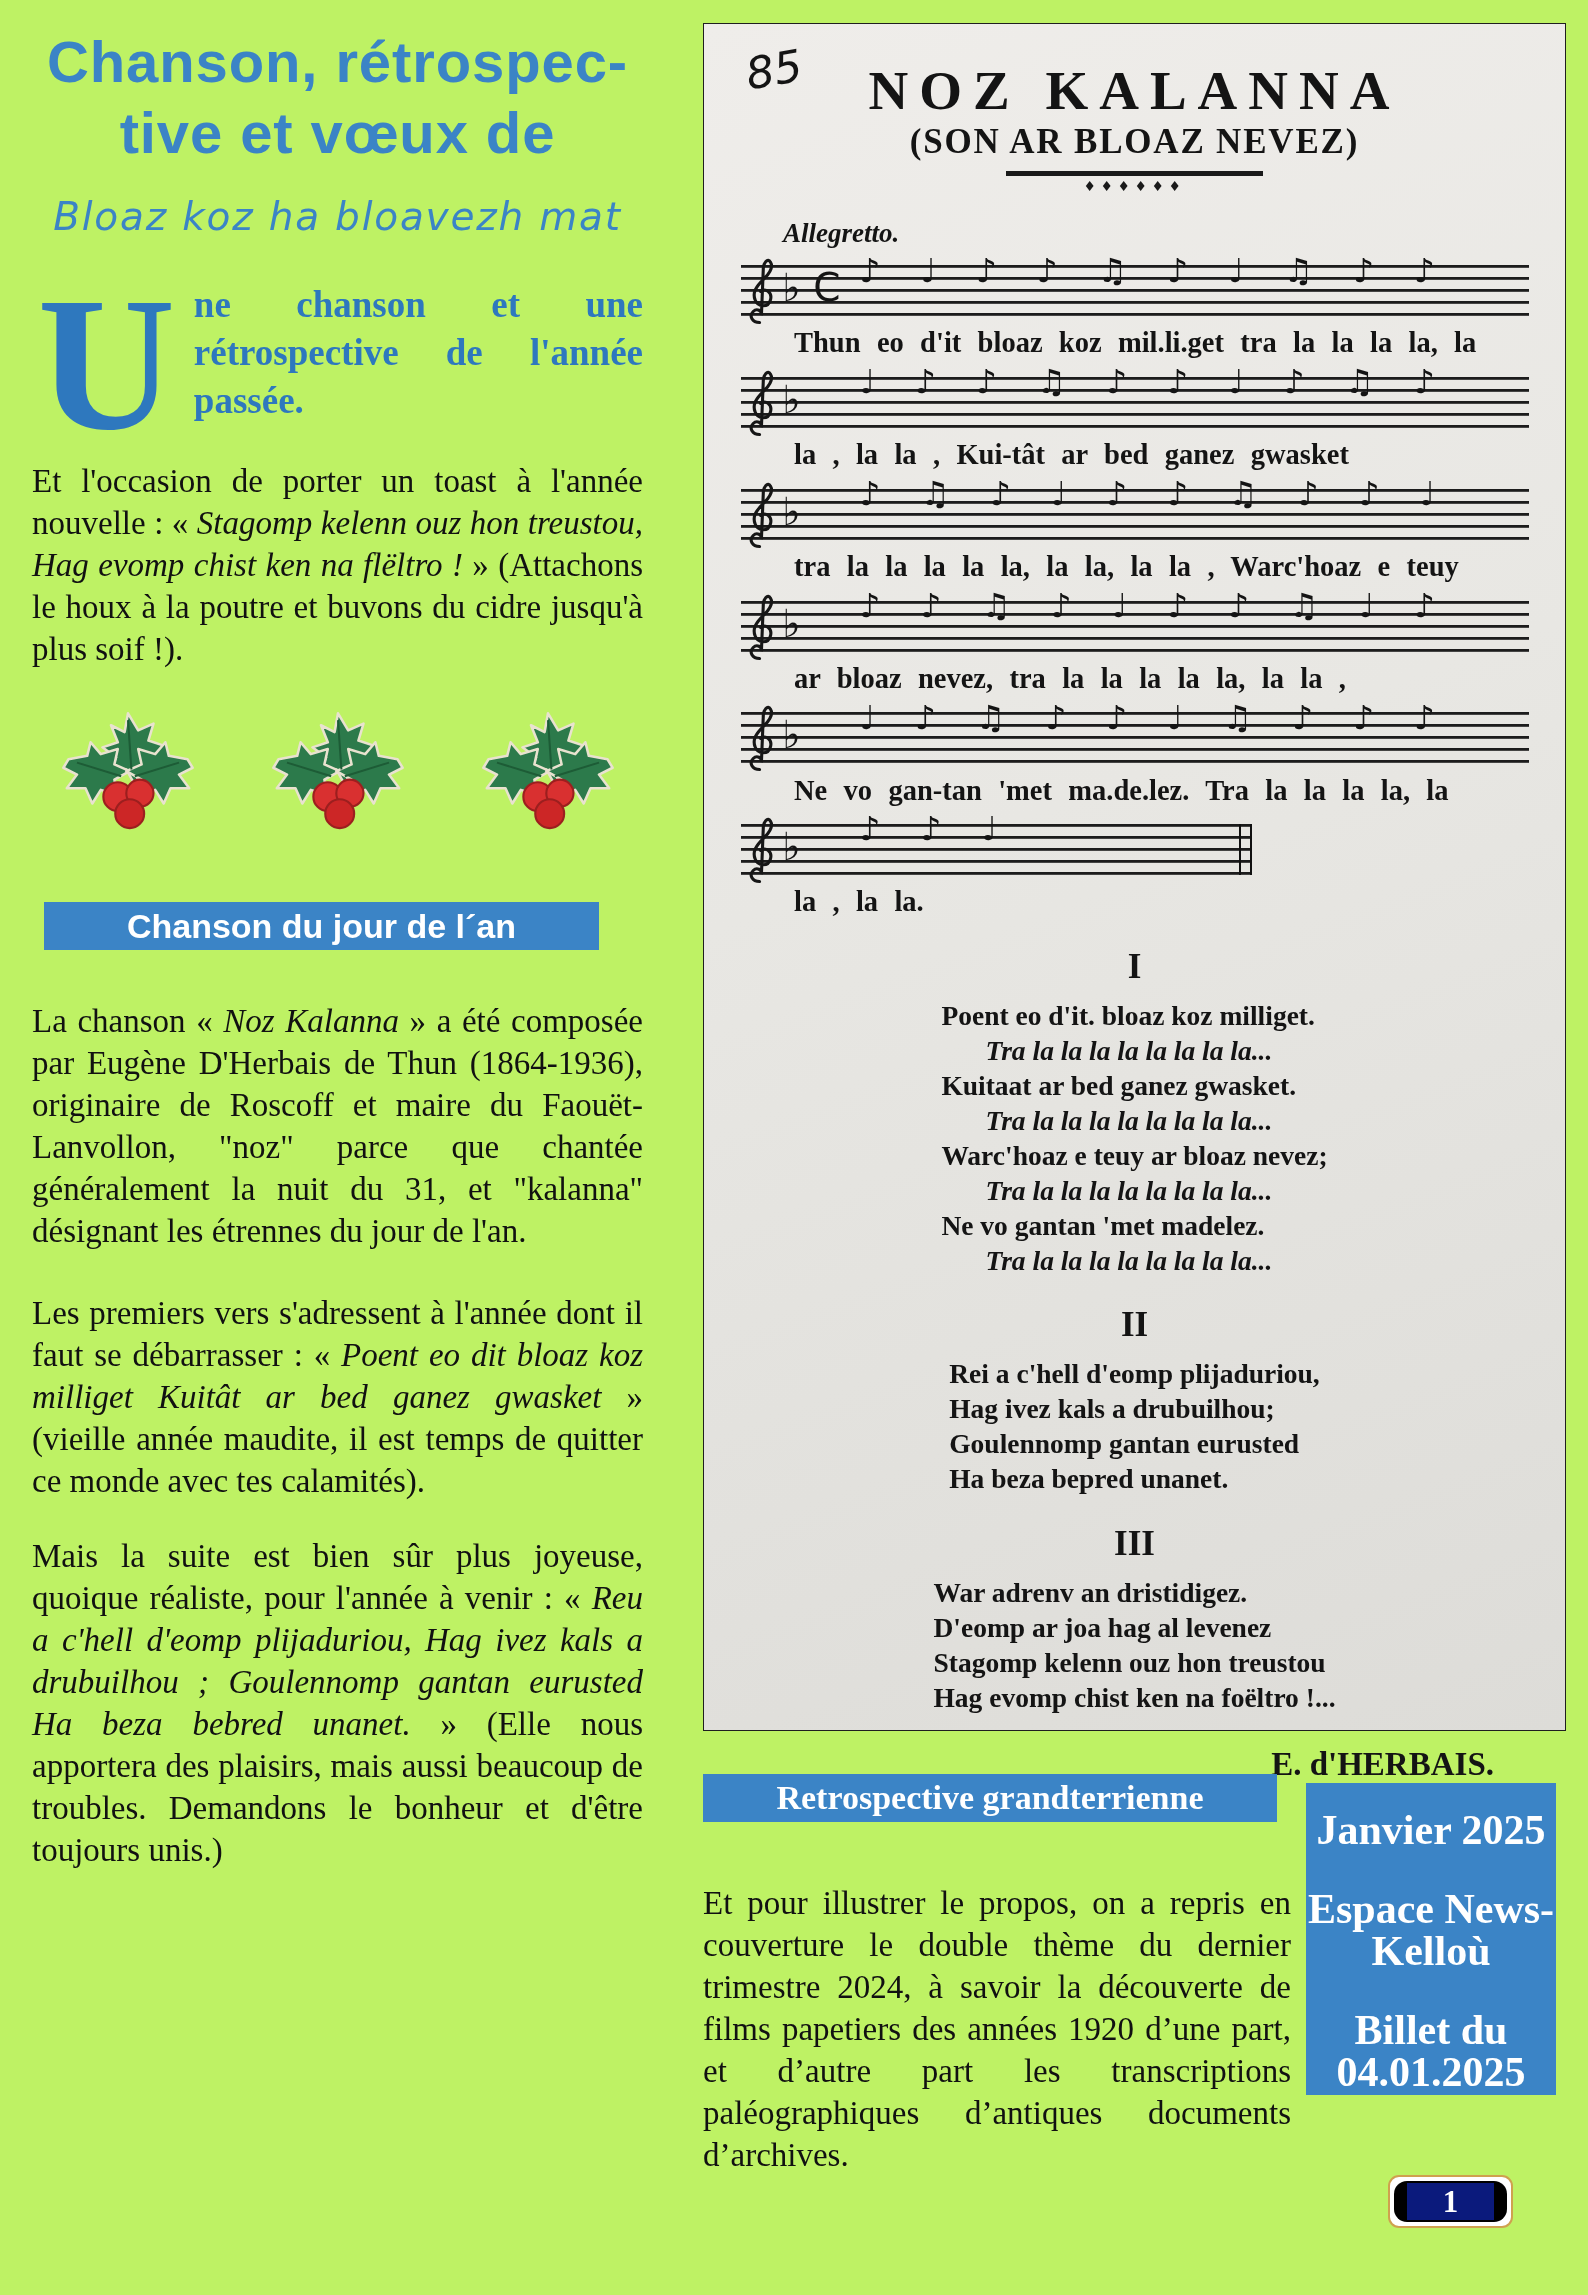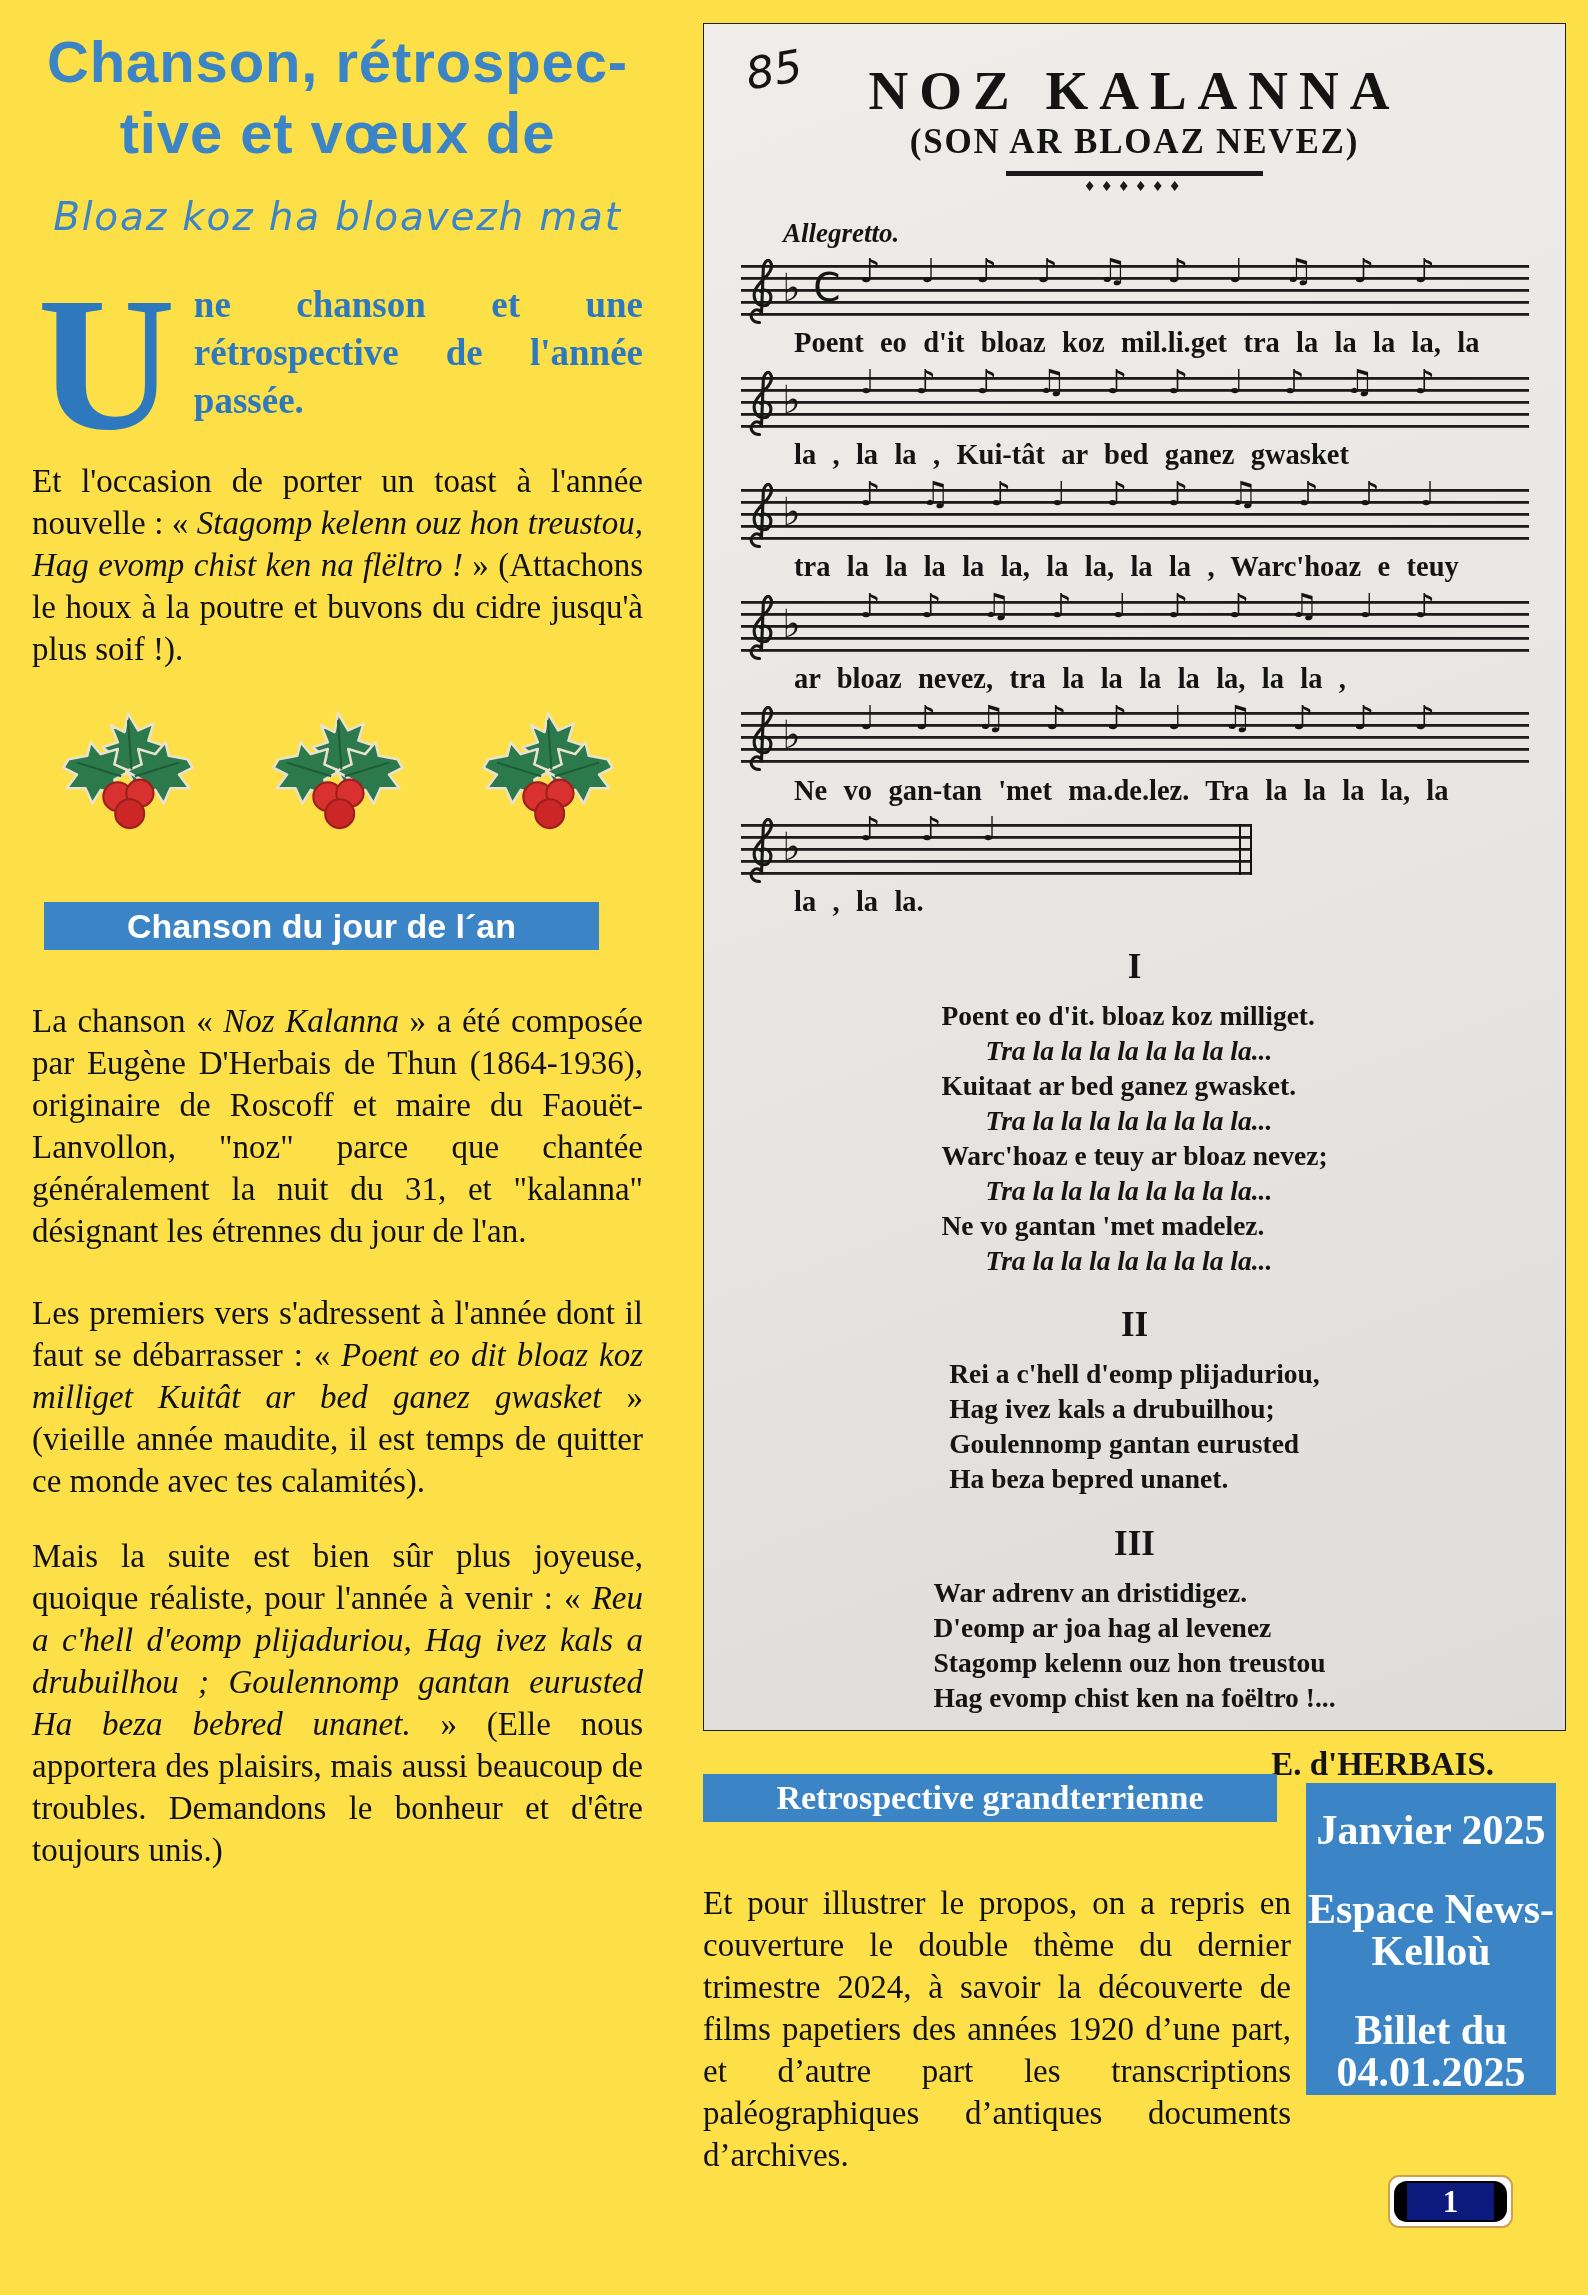--- a/index.html
+++ b/index.html
@@ -1,16 +1,16 @@
 <!DOCTYPE html>
 <html style="font-size:14.7px"><head>
 <meta charset="utf-8">
 <style>
   html,body{margin:0;padding:0;background:#ffffff;}
-  .page{position:relative;width:1589px;height:2296px;background:#fde047;overflow:hidden;
+  .page{position:relative;width:1589px;height:2296px;background:#bef264;overflow:hidden;
         font-family:"Liberation Serif",serif;color:#111;}
 
   
   .left-col{position:absolute;left:32px;top:26px;width:611px;}
   .main-title{color:#3b84c6;font-family:"Liberation Sans",sans-serif;font-weight:bold;
               font-size:58px;line-height:71px;text-align:center;letter-spacing:0.9px;}
   .subtitle{margin-top:26px;color:#3b84c6;font-family:"DejaVu Sans",sans-serif;
             font-style:italic;font-size:39px;text-align:center;letter-spacing:1.8px;}
   .intro{margin-top:42px;color:#2e78be;font-weight:bold;font-size:37px;line-height:48px;
          text-align:justify;}
@@ -156,21 +156,21 @@
     <div class="tempo">Allegretto.</div>
 
     <div class="system">
       <div class="staff">
         <svg class="clef" viewBox="0 0 36 80" width="33" height="73">
             <use href="#clef-sym" xlink:href="#clef-sym"></use>
           </svg>
         <span class="keysig">♭ C</span>
         <span class="notes">♪ ♩ ♪ ♪ ♫ ♪ ♩ ♫ ♪ ♪</span>
       </div>
-      <div class="lyric">Poent eo d'it bloaz koz mil.li.get tra la la la la, la</div>
+      <div class="lyric">Thun eo d'it bloaz koz mil.li.get tra la la la la, la</div>
     </div>
 
     <div class="system">
       <div class="staff">
         <svg class="clef" viewBox="0 0 36 80" width="33" height="73">
             <use href="#clef-sym" xlink:href="#clef-sym"></use>
           </svg>
         <span class="keysig">♭</span>
         <span class="notes">♩ ♪ ♪ ♫ ♪ ♪ ♩ ♪ ♫ ♪</span>
       </div>

